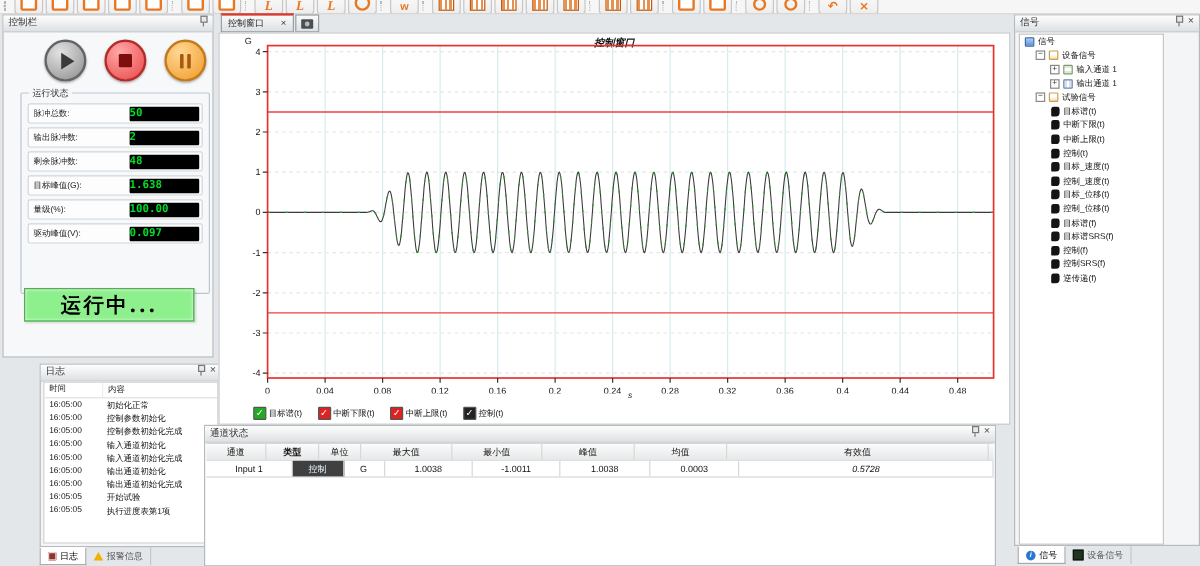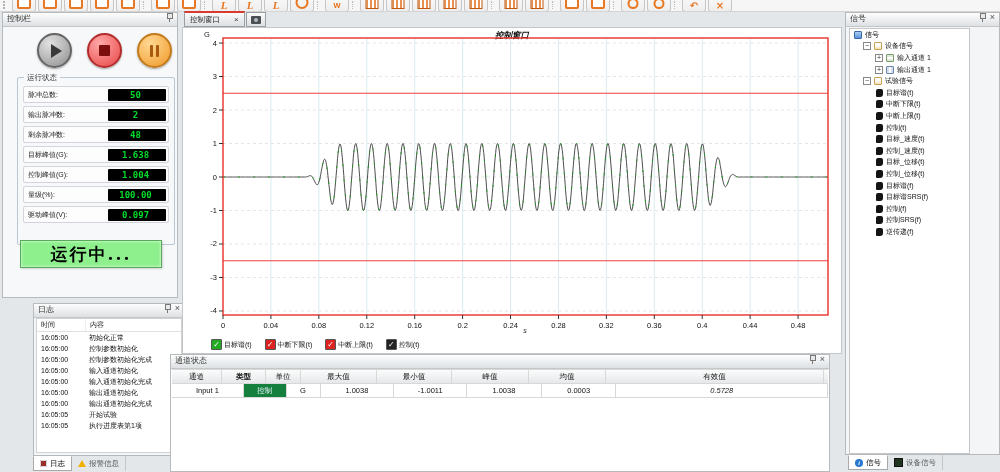--- a/index.html
+++ b/index.html
@@ -42,21 +42,21 @@
   .sq{width:11px;height:11px;background:#7e0e0e;border-radius:1px;}
   .bars{display:flex;gap:3px;}
   .bars i{display:block;width:3px;height:12px;background:#a85a10;border-radius:1px;}
   .group{position:absolute;left:14px;top:64px;width:156px;height:166px;border:1px solid #b9c6d4;border-radius:2px;}
   .glabel{position:absolute;top:-5px;left:6px;background:#f7f8f9;padding:0 3px;font-size:7.5px;color:#333;}
   #fields{padding-top:8px;}
   .frow{height:17px;margin:0 5px 3px 5px;border:1px solid #d2d6da;border-radius:2px;background:#fdfdfd;
         display:flex;align-items:center;padding-left:4px;box-sizing:border-box;}
   .flab{font-size:7px;color:#222;white-space:nowrap;}
   .fval{margin-left:auto;margin-right:2px;width:58px;height:12px;background:#000;color:#00de2a;
-        font-family:"DejaVu Sans Mono",monospace;font-size:9px;font-weight:bold;text-align:center;
+        font-family:"DejaVu Sans Mono",monospace;font-size:9px;font-weight:bold;text-align:left;
         line-height:12px;padding-right:3px;box-sizing:border-box;border-radius:1px;}
   .runstate{position:absolute;left:17px;top:227px;width:140px;height:26px;background:#8df08d;
             border:1px solid #5aa85a;box-shadow:inset 0 0 3px rgba(255,255,255,.9), 1px 1px 2px rgba(0,0,0,.15);
             display:flex;align-items:center;justify-content:center;
             font-family:"DejaVu Serif",serif;font-size:17px;font-weight:bold;color:#000;letter-spacing:2px;}
   
   .logp{left:33px;top:303px;width:152px;height:153px;}
   .lcontent{position:absolute;left:2px;top:14px;right:2px;bottom:2px;background:#fff;border:1px solid #d2d2d2;overflow:hidden;}
   .lhead{display:flex;height:12px;align-items:center;border-bottom:1px solid #e0e0e0;font-size:7px;color:#222;}
   .lhead .c1{width:44px;padding-left:4px;flex:none;border-right:1px solid #eee;height:100%;line-height:12px;}
@@ -94,21 +94,21 @@
   .litem{display:flex;align-items:center;}
   .lbox{width:9px;height:9px;color:#fff;font-size:8px;line-height:9px;text-align:center;border:1px solid #555;border-radius:1px;flex:none;}
   .llab{font-size:7px;color:#111;margin-left:2px;white-space:nowrap;}
   
   .chan{left:170px;top:354px;width:660px;height:118px;background:#fff;}
   #chantable{position:absolute;left:1px;top:14px;right:1px;}
   .trow{display:flex;height:13px;border-bottom:1px solid #d8d8d8;}
   .thead{background:linear-gradient(#fbfbfb,#e6e8ea);border-top:1px solid #d8d8d8;}
   .tcell{font-size:7.5px;color:#111;text-align:center;line-height:13px;border-right:1px solid #d8d8d8;
          box-sizing:border-box;white-space:nowrap;overflow:hidden;}
-  .tcell.sel{background:#15803d;color:#eaf4ff;}
+  .tcell.sel{background:#404040;color:#eaf4ff;}
   
   .sig{left:845px;top:12px;width:155px;height:443px;}
   .treebox{position:absolute;left:3px;top:15px;width:119px;height:424px;background:#fff;border:1px solid #c6c6c6;overflow:hidden;}
   .trowi{height:11.6px;display:flex;align-items:center;font-size:7px;color:#111;white-space:nowrap;}
   .exp{width:8px;height:8px;border:1px solid #888;background:#fff;font-size:7px;line-height:6px;text-align:center;
        margin-right:2px;flex:none;color:#333;box-sizing:border-box;}
   .tico{width:8px;height:8px;margin:0 3px 0 1px;flex:none;border-radius:1px;box-sizing:border-box;}
   .ico-root{background:linear-gradient(#aecff5,#5a92d6);border:1px solid #3a6aa6;}
   .ico-folder{background:linear-gradient(#ffffff 40%,#f3ddb2);border:1px solid #caa050;}
   .ico-channel-in{background:repeating-linear-gradient(0deg,#dfe9d8 0 2px,#fff 2px 4px);border:1px solid #7a9a6a;}
@@ -238,24 +238,20 @@
             <span class="flab">输出脉冲数:</span>
             <div class="fval">2</div>
           </div>
           <div class="frow">
             <span class="flab">剩余脉冲数:</span>
             <div class="fval">48</div>
           </div>
           <div class="frow">
             <span class="flab">目标峰值(G):</span>
             <div class="fval">1.638</div>
-          </div>
-          <div class="frow">
-            <span class="flab">控制峰值(G):</span>
-            <div class="fval">1.004</div>
           </div>
           <div class="frow">
             <span class="flab">量级(%):</span>
             <div class="fval">100.00</div>
           </div>
           <div class="frow">
             <span class="flab">驱动峰值(V):</span>
             <div class="fval">0.097</div>
           </div>
         </div>

